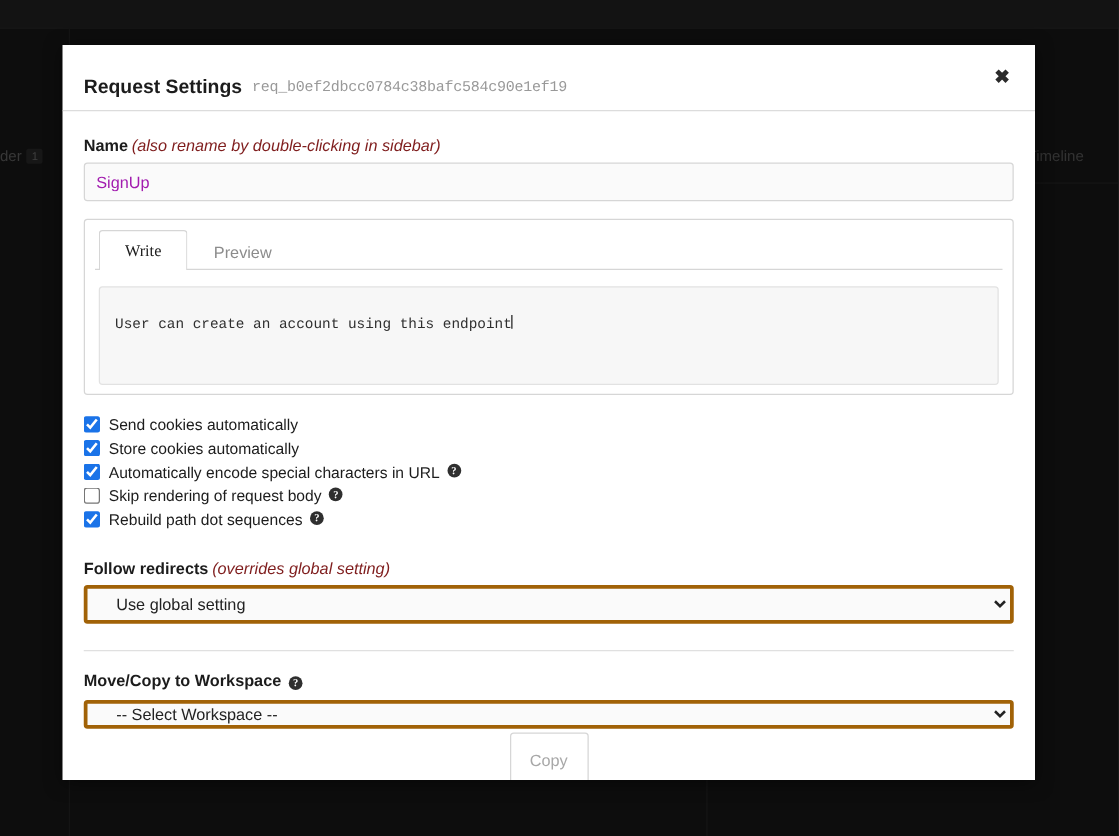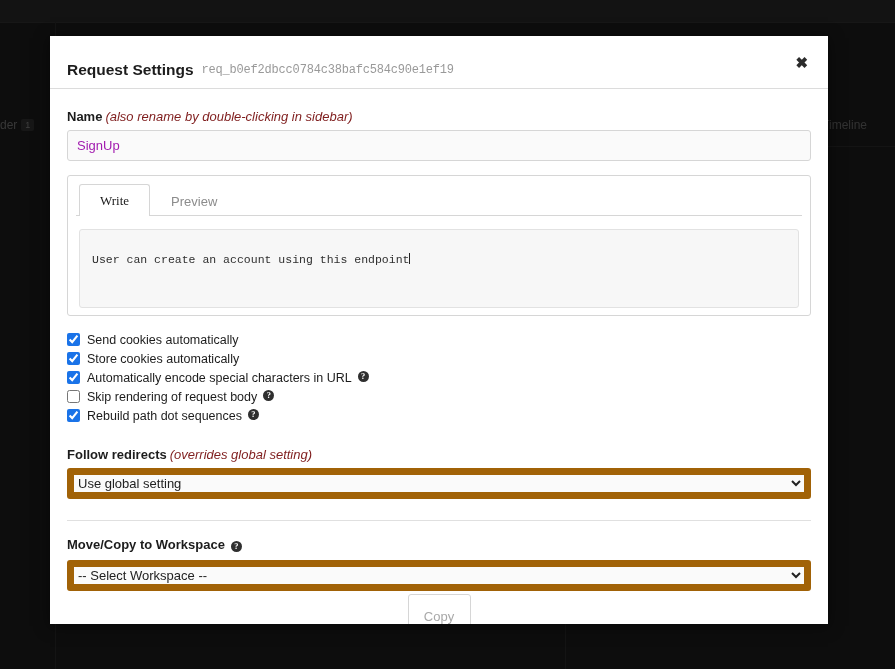--- a/index.html
+++ b/index.html
@@ -261,24 +261,24 @@
 
   
   .section {
     margin-top: 19px;
   }
   .select-input {
     display: block;
     width: 100%;
     height: 31px;
     box-sizing: border-box;
-    border: 7px solid #a16207;
+    border: 3px solid #a16207;
     border-radius: 3px;
     background: #fafafa;
-    padding: 0 0;
+    padding: 0 19px;
     font-size: 13px;
     color: #222;
     font-family: "Liberation Sans", sans-serif;
     outline: none;
   }
   .divider {
     margin-top: 21px;
     border-top: 1px solid #e0e0e0;
   }
 

